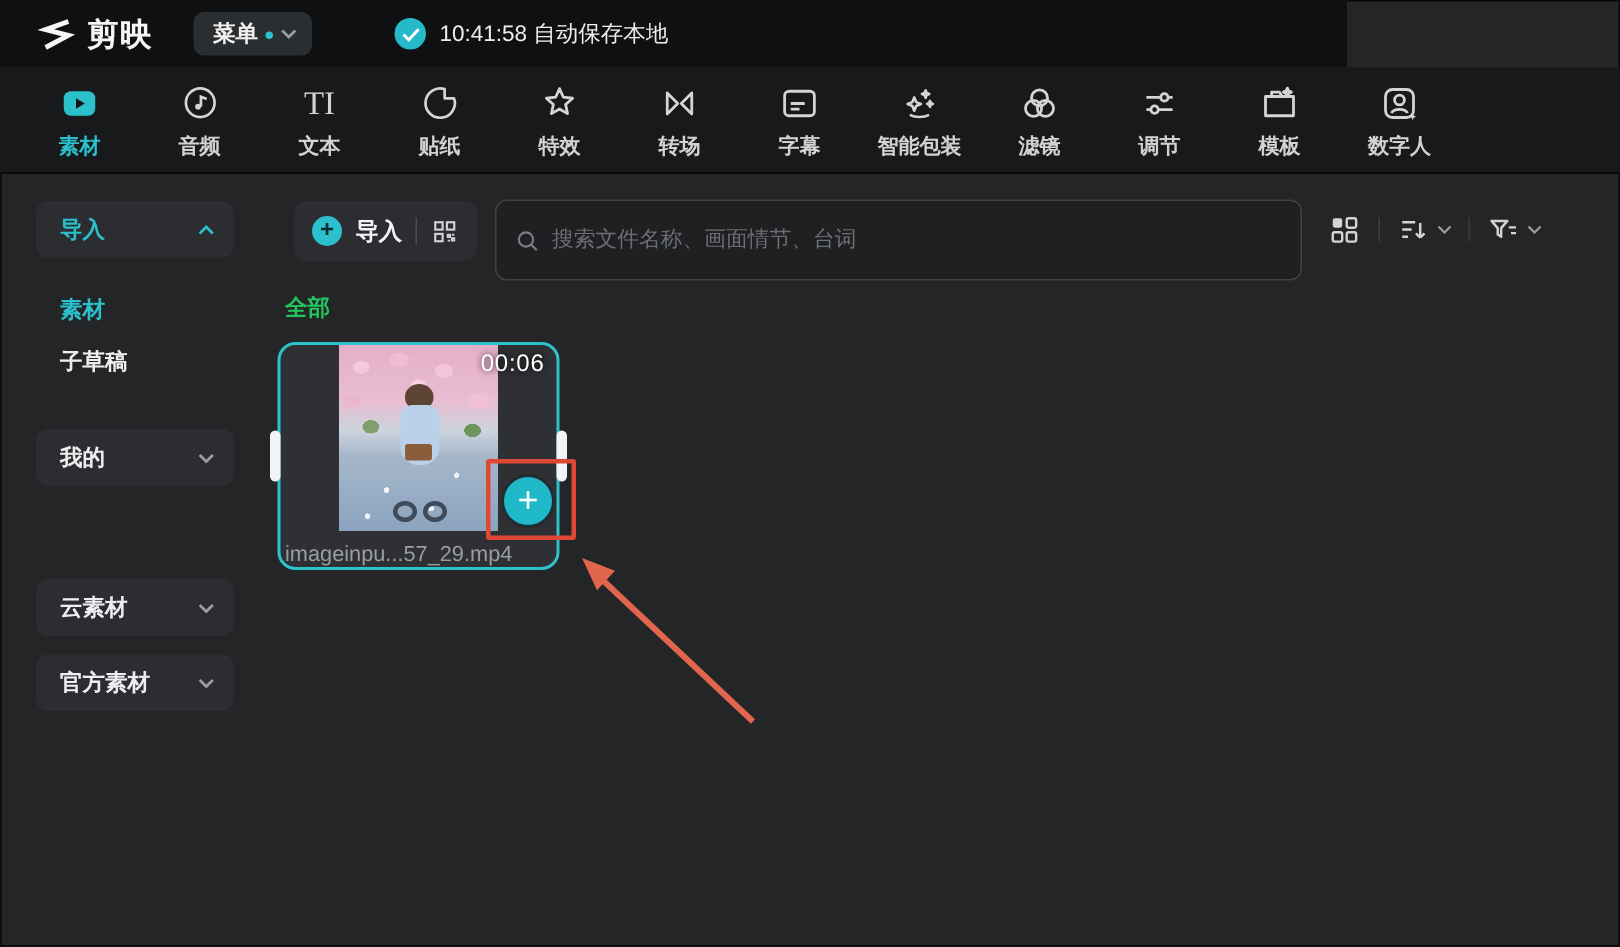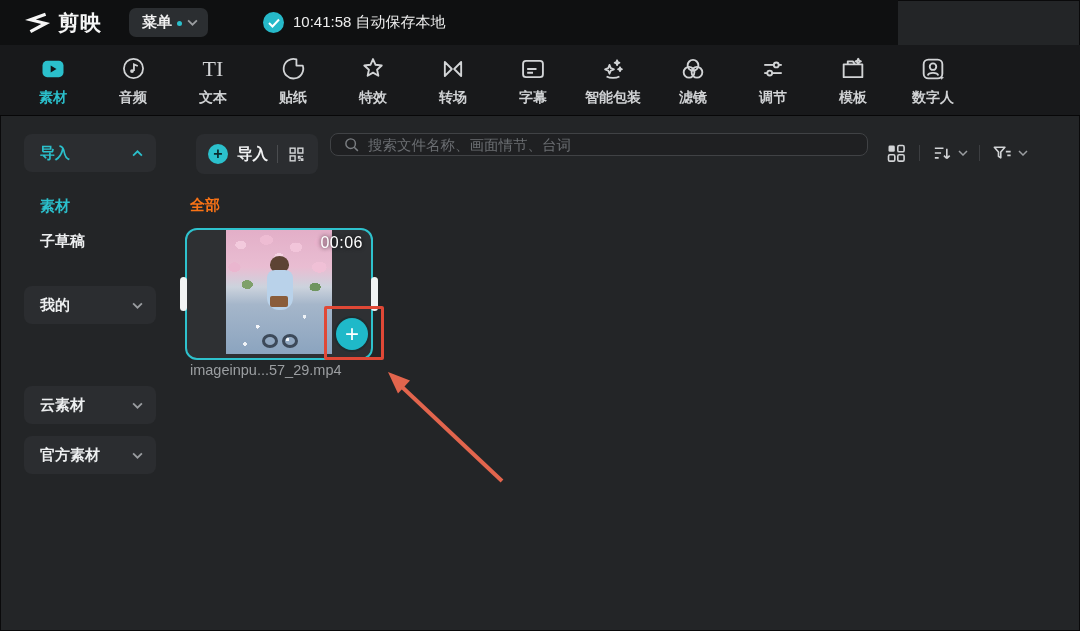--- a/index.html
+++ b/index.html
@@ -41,34 +41,34 @@
 
   
   .import-chip { position:absolute; left:196px; top:134px; height:40px; background:#2b2d30; border-radius:8px;
                  display:flex; align-items:center; gap:9px; padding:0 12px; cursor:pointer; }
   .import-chip .plus-circle { width:20px; height:20px; border-radius:50%; background:#2bc0cc;
                  display:flex; align-items:center; justify-content:center; color:#0c2a2d; font-size:16px;
                  font-weight:700; line-height:1; }
   .import-chip .ilabel { color:#f2f3f4; font-size:15.5px; font-weight:700; }
   .import-chip .vdiv { width:1px; height:18px; background:#4a4c4f; }
 
-  .searchbar { position:absolute; left:330px; top:133px; width:538px; height:23px; background:#1f2022;
+  .searchbar { position:absolute; left:330px; top:133px; width:538px; height:54px; background:#1f2022;
                border:1px solid #404245; border-radius:8px; display:flex; align-items:center; padding:0 12px; }
   .searchbar input { flex:1; background:transparent; border:none; outline:none; color:#c8cacc;
                font-size:14.5px; margin-left:8px; font-family:inherit; }
   .searchbar input::placeholder { color:#6b6e72; }
 
   .view-tools { position:absolute; left:884px; top:133px; height:40px; display:flex; align-items:center; gap:11px; }
   .view-tools .vdiv { width:1px; height:16px; background:#3c3e41; }
   .tool-btn { display:flex; align-items:center; gap:4px; cursor:pointer; }
 
   
-  .section-label { position:absolute; left:190px; top:196px; font-size:15px; font-weight:600; color:#f97316; }
-
-  .clip-card { position:absolute; left:185px; top:228px; width:188px; height:132px; background:#2e3033;
+  .section-label { position:absolute; left:190px; top:196px; font-size:15px; font-weight:600; color:#22c55e; }
+
+  .clip-card { position:absolute; left:185px; top:228px; width:188px; height:152px; background:#2e3033;
                border:2px solid #2ec2cd; border-radius:12px; }
   .thumb { position:absolute; left:50%; top:0; transform:translateX(-50%); width:106px; height:124px;
            overflow:hidden; border-radius:0; }
   .thumb-art { position:relative; width:100%; height:100%;
      background:
        radial-gradient(9px 7px at 14% 12%, #f3cadd 60%, transparent 61%),
        radial-gradient(11px 8px at 38% 8%,  #eebcd3 60%, transparent 61%),
        radial-gradient(10px 8px at 66% 14%, #f2c5da 60%, transparent 61%),
        radial-gradient(12px 9px at 90% 10%, #e8b2cc 60%, transparent 61%),
        radial-gradient(10px 8px at 8% 30%,  #eab6cf 60%, transparent 61%),

